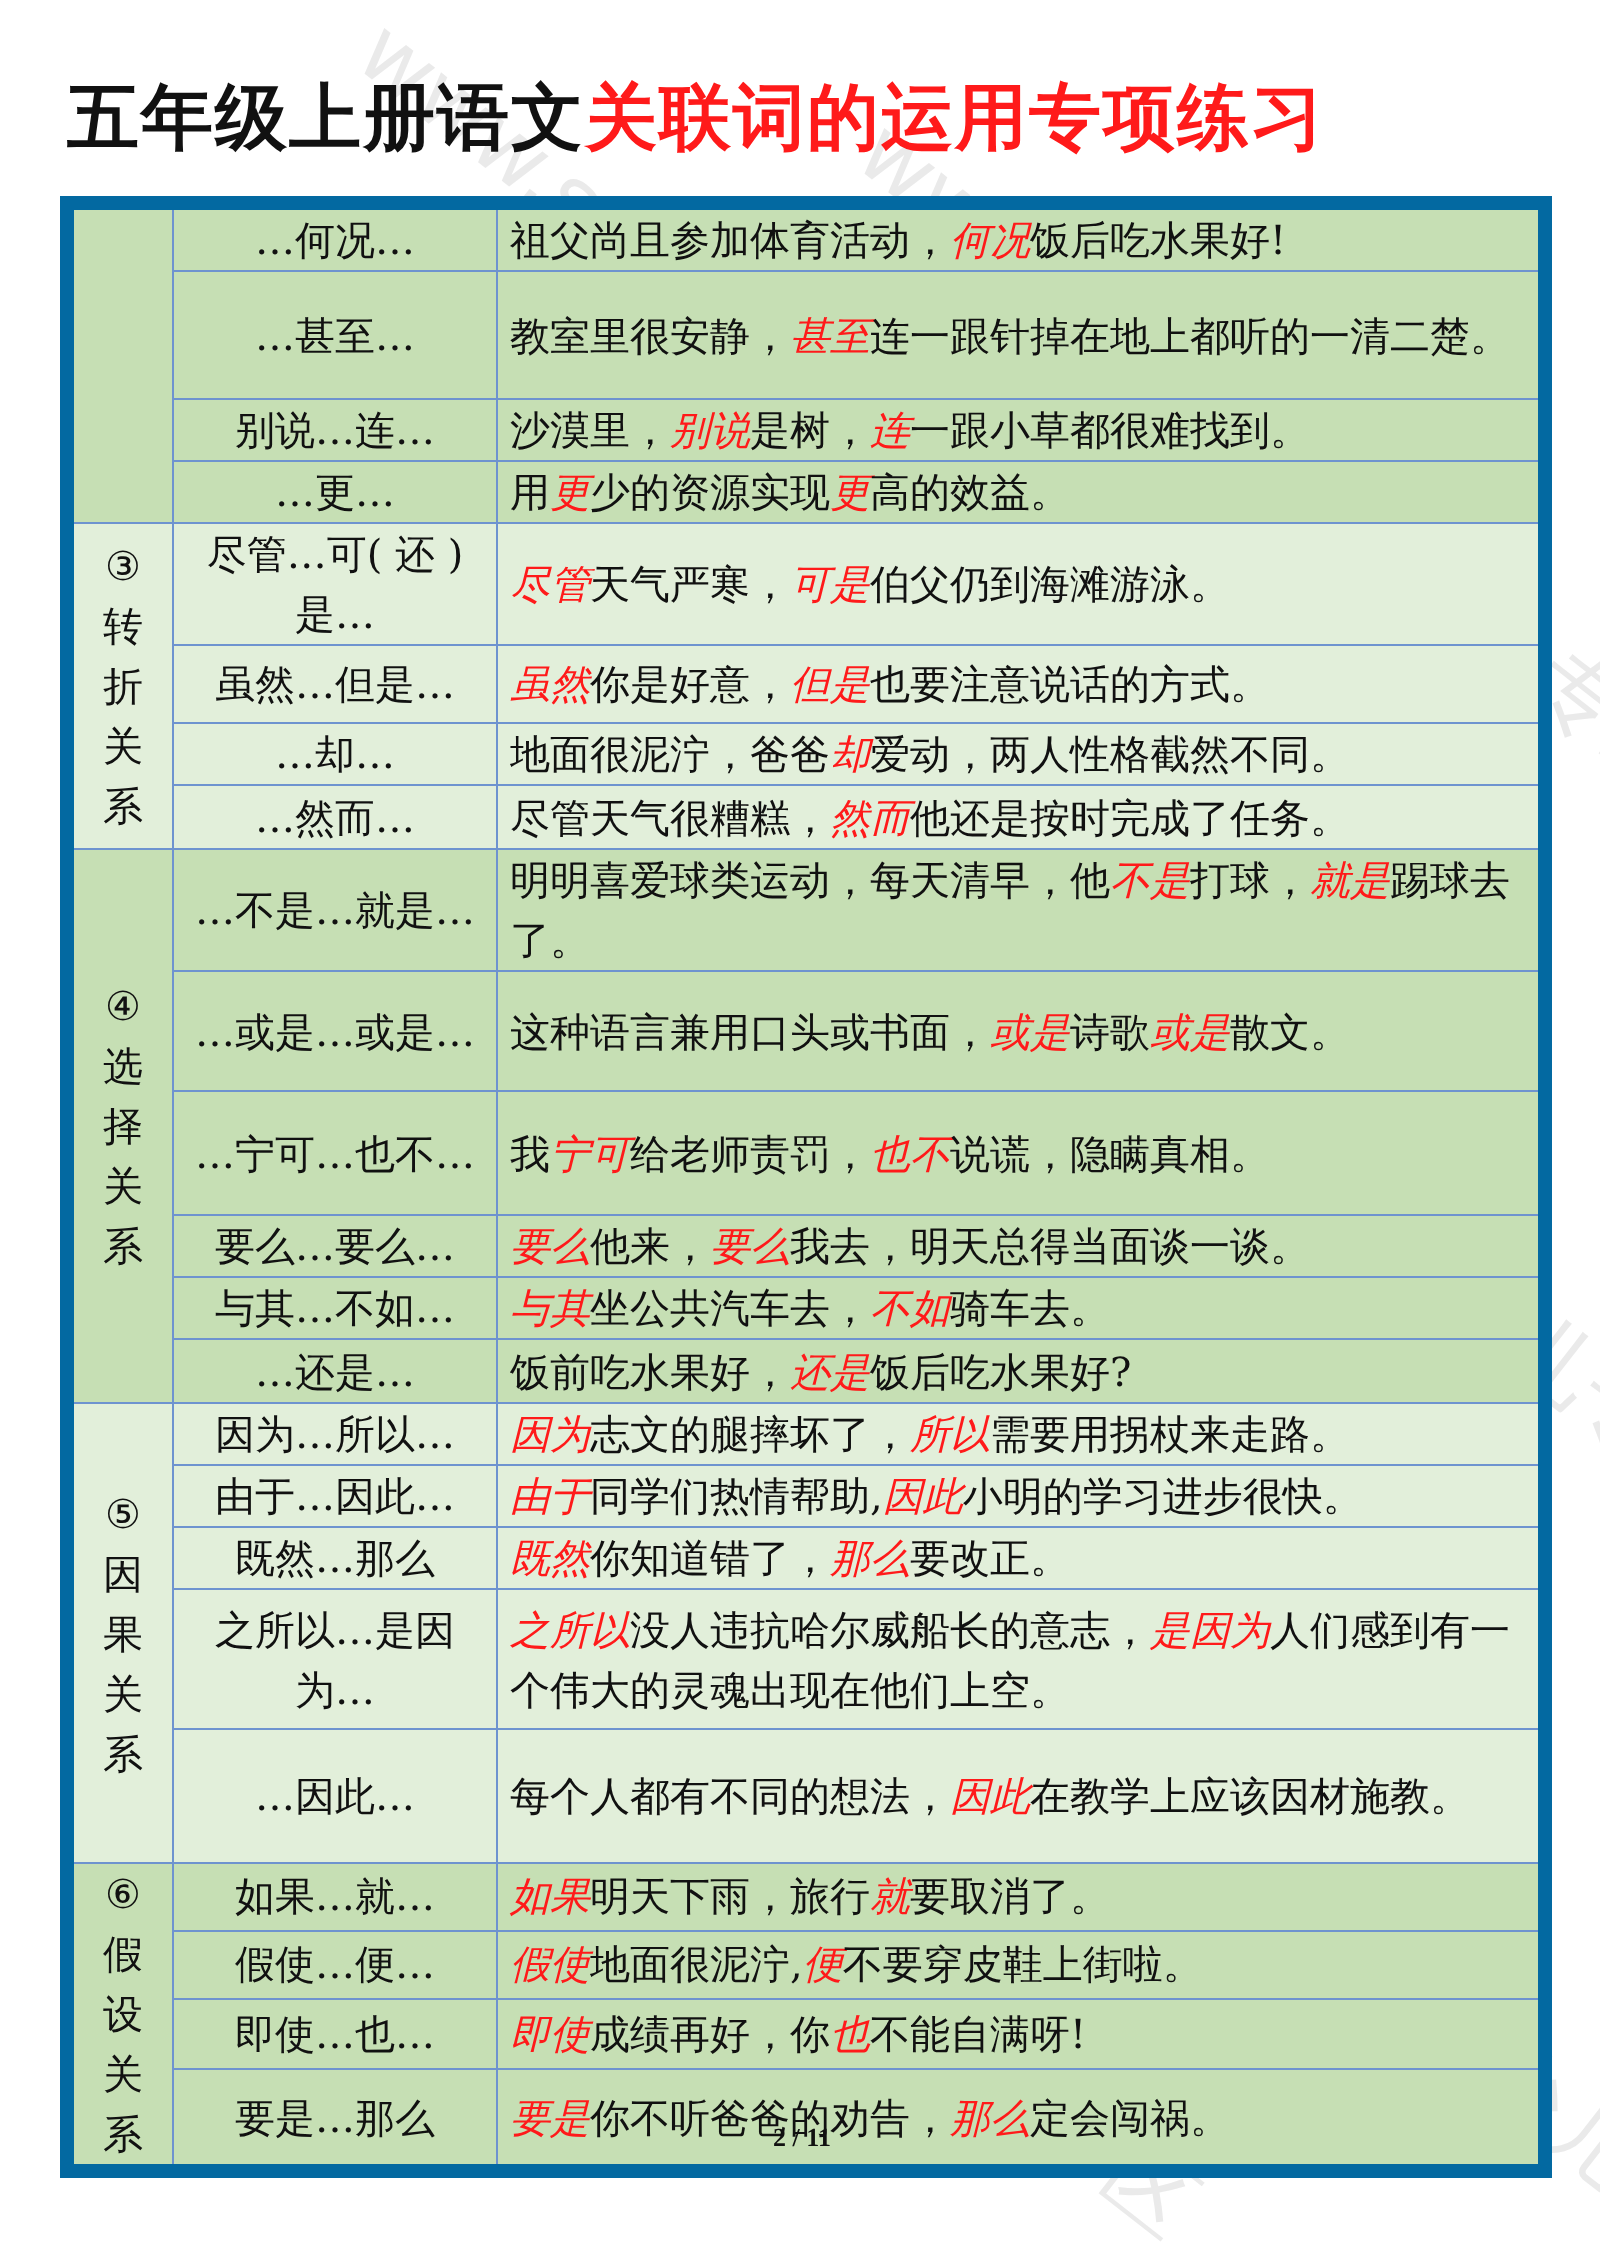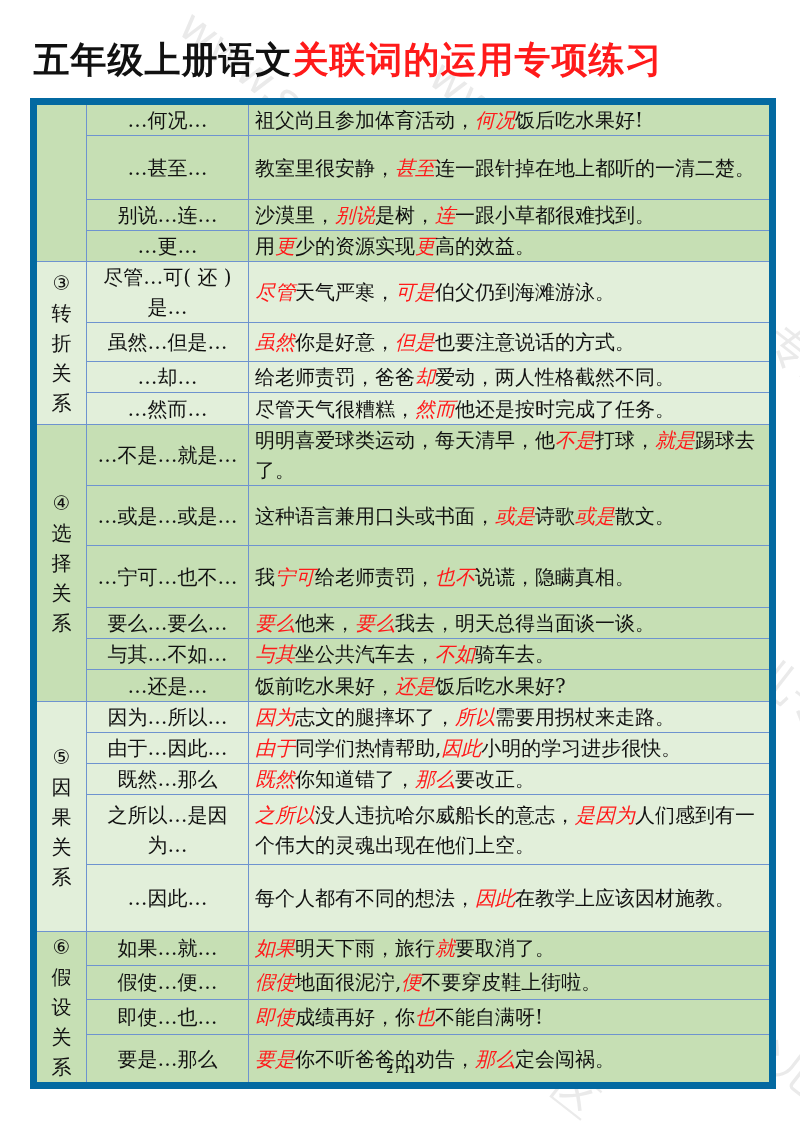--- a/index.html
+++ b/index.html
@@ -95,21 +95,21 @@
         </td>
         <td class="word">尽管…可( 还 )是…</td>
         <td class="ex"><span class="r">尽管</span><span>天气严寒，</span><span class="r">可是</span><span>伯父仍到海滩游泳。</span></td>
       </tr>
       <tr class="light" style="height: 39px;">
         <td class="word">虽然…但是…</td>
         <td class="ex"><span class="r">虽然</span><span>你是好意，</span><span class="r">但是</span><span>也要注意说话的方式。</span></td>
       </tr>
       <tr class="light" style="height: 30px;">
         <td class="word">…却…</td>
-        <td class="ex"><span>给老师责罚，爸爸</span><span class="r">却</span><span>爱动，两人性格截然不同。</span></td>
+        <td class="ex"><span>地面很泥泞，爸爸</span><span class="r">却</span><span>爱动，两人性格截然不同。</span></td>
       </tr>
       <tr class="light" style="height: 32px;">
         <td class="word">…然而…</td>
         <td class="ex"><span>尽管天气很糟糕，</span><span class="r">然而</span><span>他还是按时完成了任务。</span></td>
       </tr>
       <tr class="dark" style="height: 61px;">
         <td class="cat" rowspan="6">
           <span>④</span>
           <span>选</span>
           <span>择</span>

